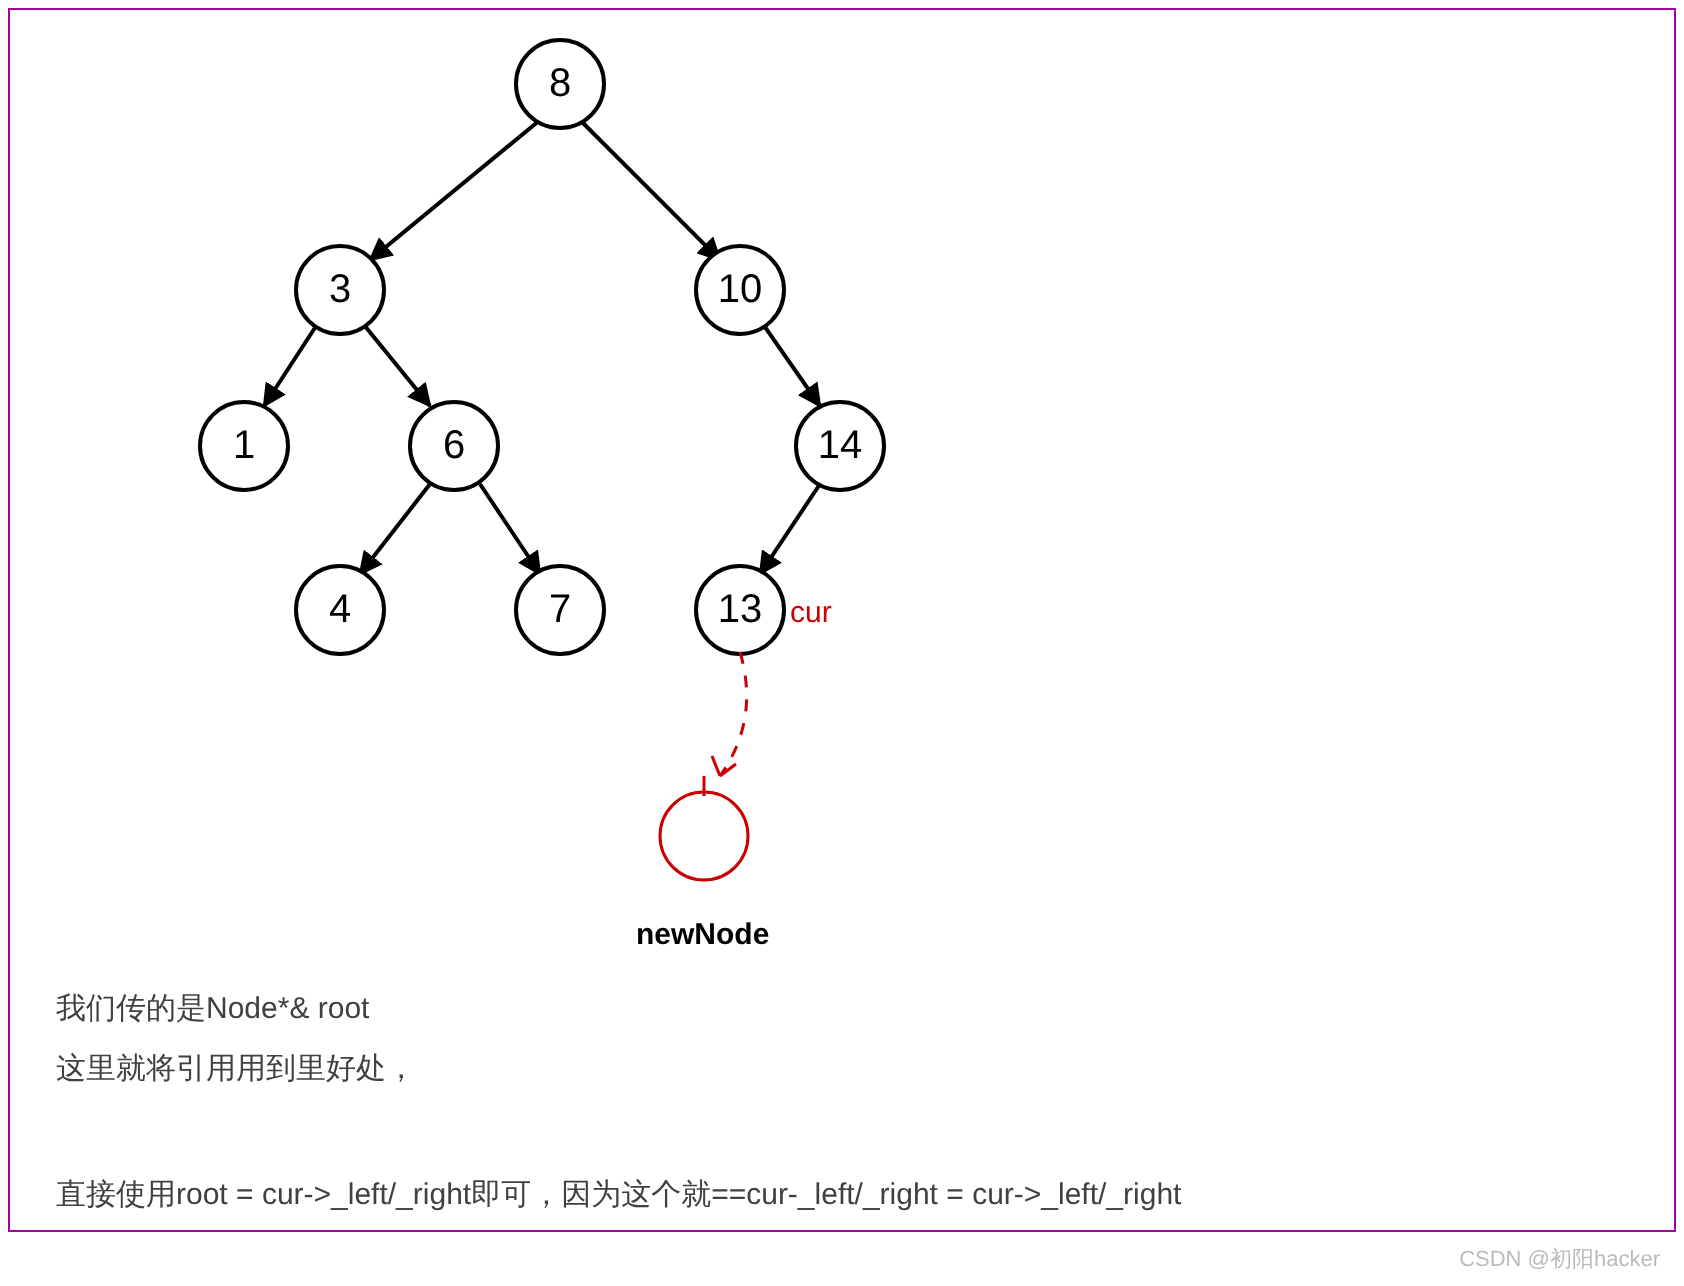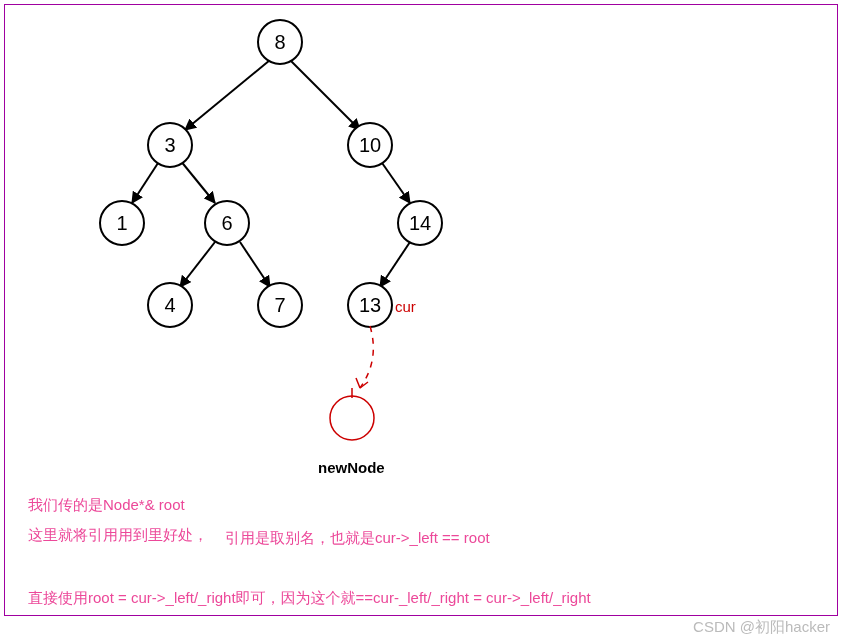--- a/index.html
+++ b/index.html
@@ -4,22 +4,22 @@
   <style>
     body { margin: 0; font-family: "Microsoft YaHei", Arial, sans-serif; }
     .frame { width: 842px; height: 643px; position: relative; }
     .border { position: absolute; left: 4px; top: 4px; width: 832px; height: 610px; border: 1px solid #a000a0; }
     svg { position: absolute; left: 0; top: 0; }
     .node-circle { fill: #fff; stroke: #000; stroke-width: 2; }
     .new-circle { fill: none; stroke: #c00; stroke-width: 1.5; }
     .ntext { font-size: 20px; text-anchor: middle; dominant-baseline: central; fill: #000; }
     .label { position: absolute; font-size: 15px; line-height: 1.3; }
     .red { color: #c00; }
-    .green { color: #ec4899; }
-    .watermark { position: absolute; right: 12px; bottom: 6px; font-size: 15px; color: #bbb; }
+    .green { color: #404040; }
+    .watermark { position: absolute; right: 12px; bottom: 6px; font-size: 11px; color: #bbb; }
   </style>
 </head>
 <body>
 <div class="frame">
   <div class="border"></div>
 
   <svg width="842" height="643">
     <defs>
       <marker id="arrow" viewBox="0 0 10 10" refX="9" refY="5" markerWidth="6" markerHeight="6" orient="auto-start-reverse">
         <path d="M 0 0 L 10 5 L 0 10 z" fill="#000"></path>
@@ -58,17 +58,16 @@
     <path d="M 360 388 l -4 -10 M 360 388 l 8 -6" stroke="#c00" stroke-width="1.5" fill="none"></path>
     <line x1="352" y1="388" x2="352" y2="398" stroke="#c00" stroke-width="1.5"></line>
     <circle class="new-circle" cx="352" cy="418" r="22"></circle>
   </svg>
 
   <div class="label red" style="left:395px; top:297px;">cur</div>
   <div class="label" style="left:318px; top:458px;font-weight:bold;">newNode</div>
 
   <div class="label green" style="left:28px; top:495px;">我们传的是Node*&amp; root</div>
   <div class="label green" style="left:28px; top:525px;">这里就将引用用到里好处，</div>
-  <div class="label green" style="left:225px; top:528px;">引用是取别名，也就是cur-&gt;_left == root</div>
   <div class="label green" style="left:28px; top:588px;">直接使用root = cur-&gt;_left/_right即可，因为这个就==cur-_left/_right = cur-&gt;_left/_right</div>
 
   <div class="watermark">CSDN @初阳hacker</div>
 </div>
 
 </body></html>

